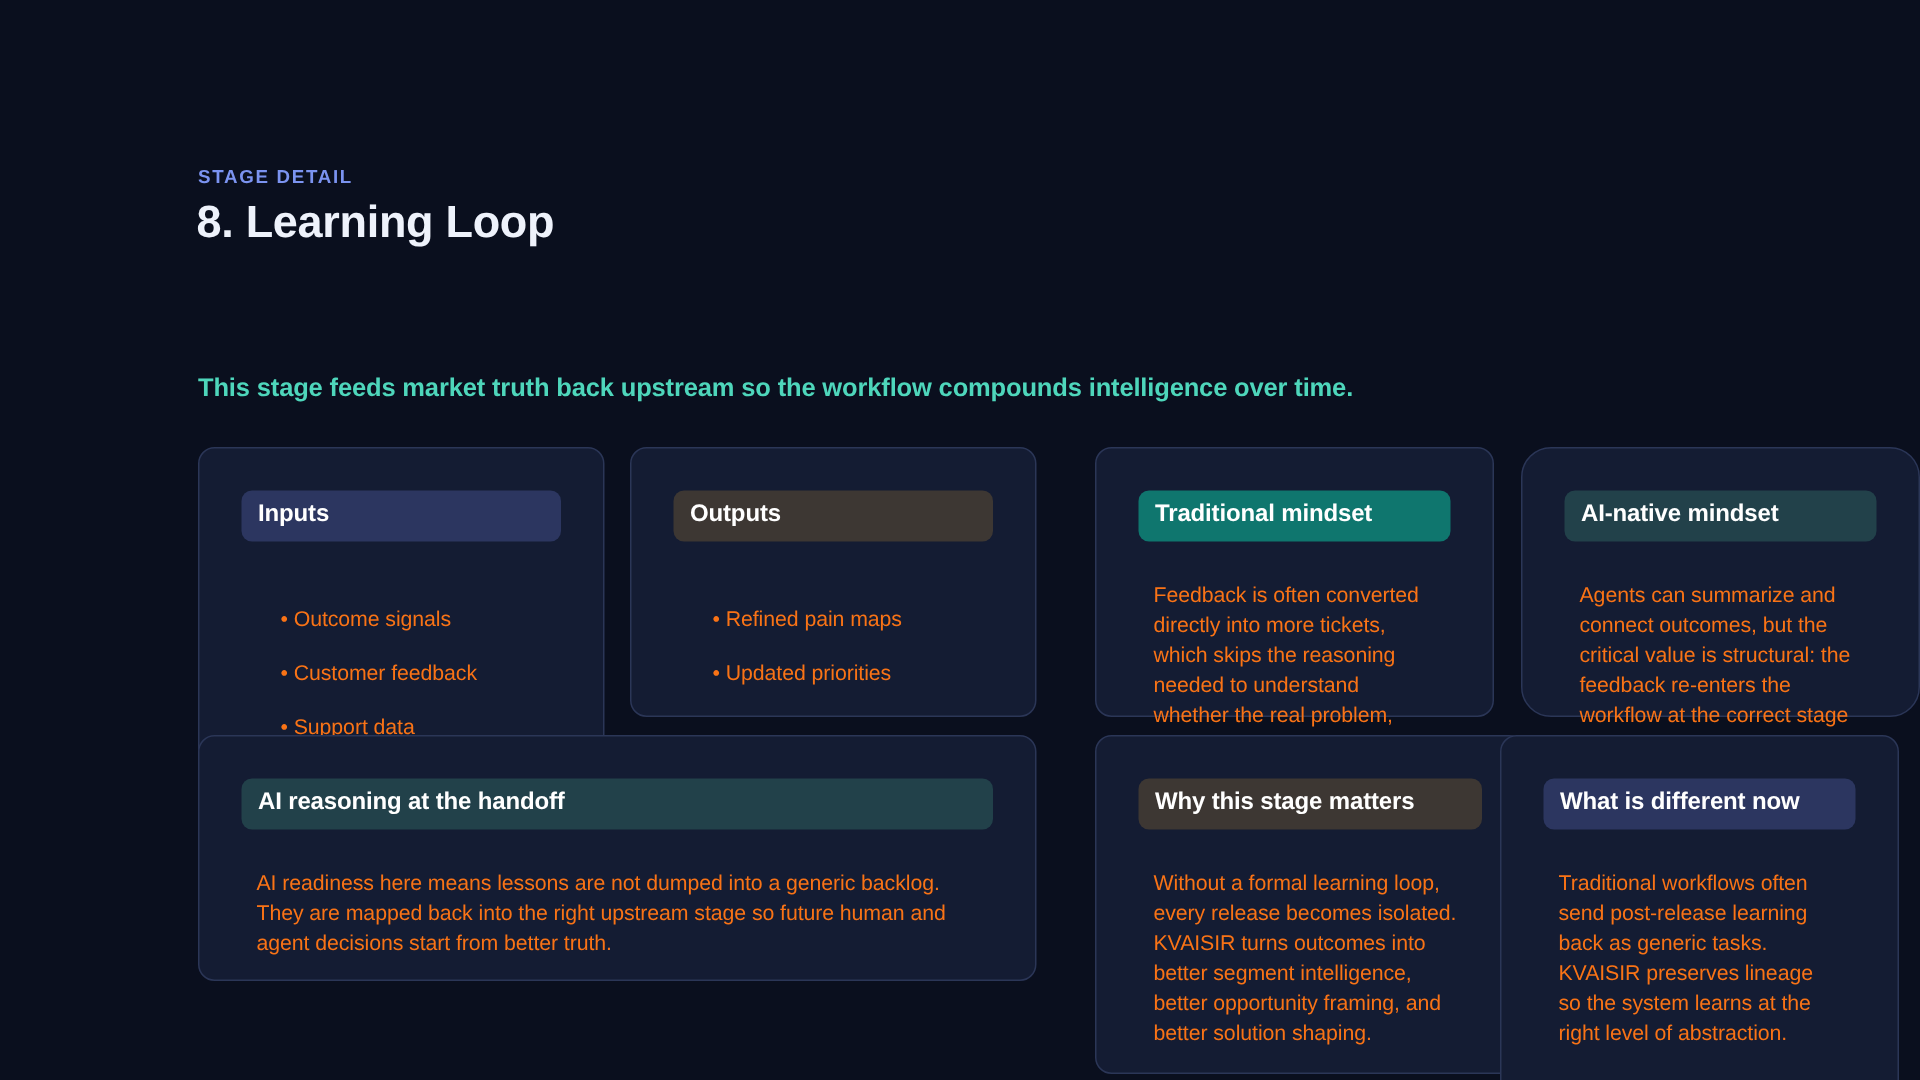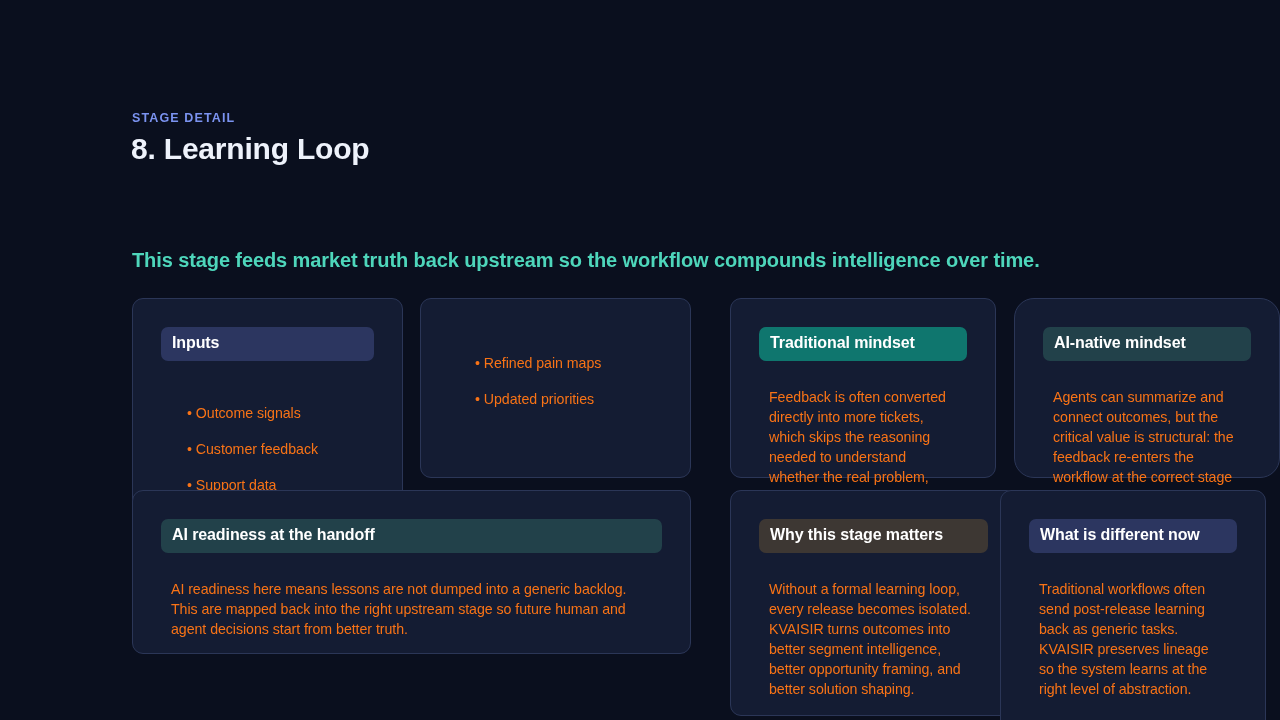--- a/index.html
+++ b/index.html
@@ -44,21 +44,21 @@
     font-weight: 700;
     letter-spacing: -0.2px;
     color: #eef2fb;
   }
 
   .lede {
     position: absolute;
     left: 68px;
     top: 185px;
     width: 1000px;
-    font-size: 20px;
+    font-size: 17px;
     font-weight: 700;
     letter-spacing: -0.1px;
     color: #4ed6bb;
   }
 
   
   .card {
     position: absolute;
     background: #141c33;
     border: 1px solid #2b3657;
@@ -142,39 +142,40 @@
     <div class="chip navy">Inputs</div>
     <ul class="card-body bullets">
       <li>Outcome signals</li>
       <li>Customer feedback</li>
       <li>Support data</li>
       <li>Compliance findings</li>
     </ul>
   </div>
 
   <div class="card" id="card-outputs">
+    <div class="chip warm">Outputs</div>
     <ul class="card-body bullets">
       <li>Refined pain maps</li>
       <li>Updated priorities</li>
     </ul>
   </div>
 
   <div class="card" id="card-traditional">
     <div class="chip plum">Traditional mindset</div>
     <p class="card-body">Feedback is often converted directly into more tickets, which skips the reasoning needed to understand whether the real problem, hypothesis, or implementation was wrong.</p>
   </div>
 
   <div class="card" id="card-ainative">
     <div class="chip teal">AI-native mindset</div>
     <p class="card-body">Agents can summarize and connect outcomes, but the critical value is structural: the feedback re-enters the workflow at the correct stage and with preserved evidence.</p>
   </div>
 
   <div class="card" id="card-readiness">
-    <div class="chip teal">AI readiness at the handoff</div>
-    <p class="card-body">AI readiness here means lessons are not dumped into a generic backlog. This are mapped back into the right upstream stage so future human and agent decisions start from better truth.</p>
+    <div class="chip teal">AI reasoning at the handoff</div>
+    <p class="card-body">AI readiness here means lessons are not dumped into a generic backlog. They are mapped back into the right upstream stage so future human and agent decisions start from better truth.</p>
   </div>
 
   <div class="card" id="card-why">
     <div class="chip warm">Why this stage matters</div>
     <p class="card-body">Without a formal learning loop, every release becomes isolated. KVAISIR turns outcomes into better segment intelligence, better opportunity framing, and better solution shaping.</p>
   </div>
 
   <div class="card" id="card-different">
     <div class="chip navy">What is different now</div>
     <p class="card-body">Traditional workflows often send post-release learning back as generic tasks. KVAISIR preserves lineage so the system learns at the right level of abstraction.</p>

